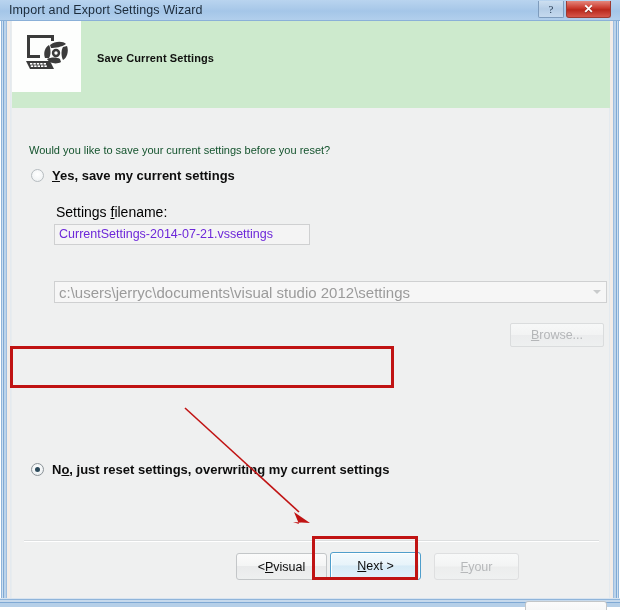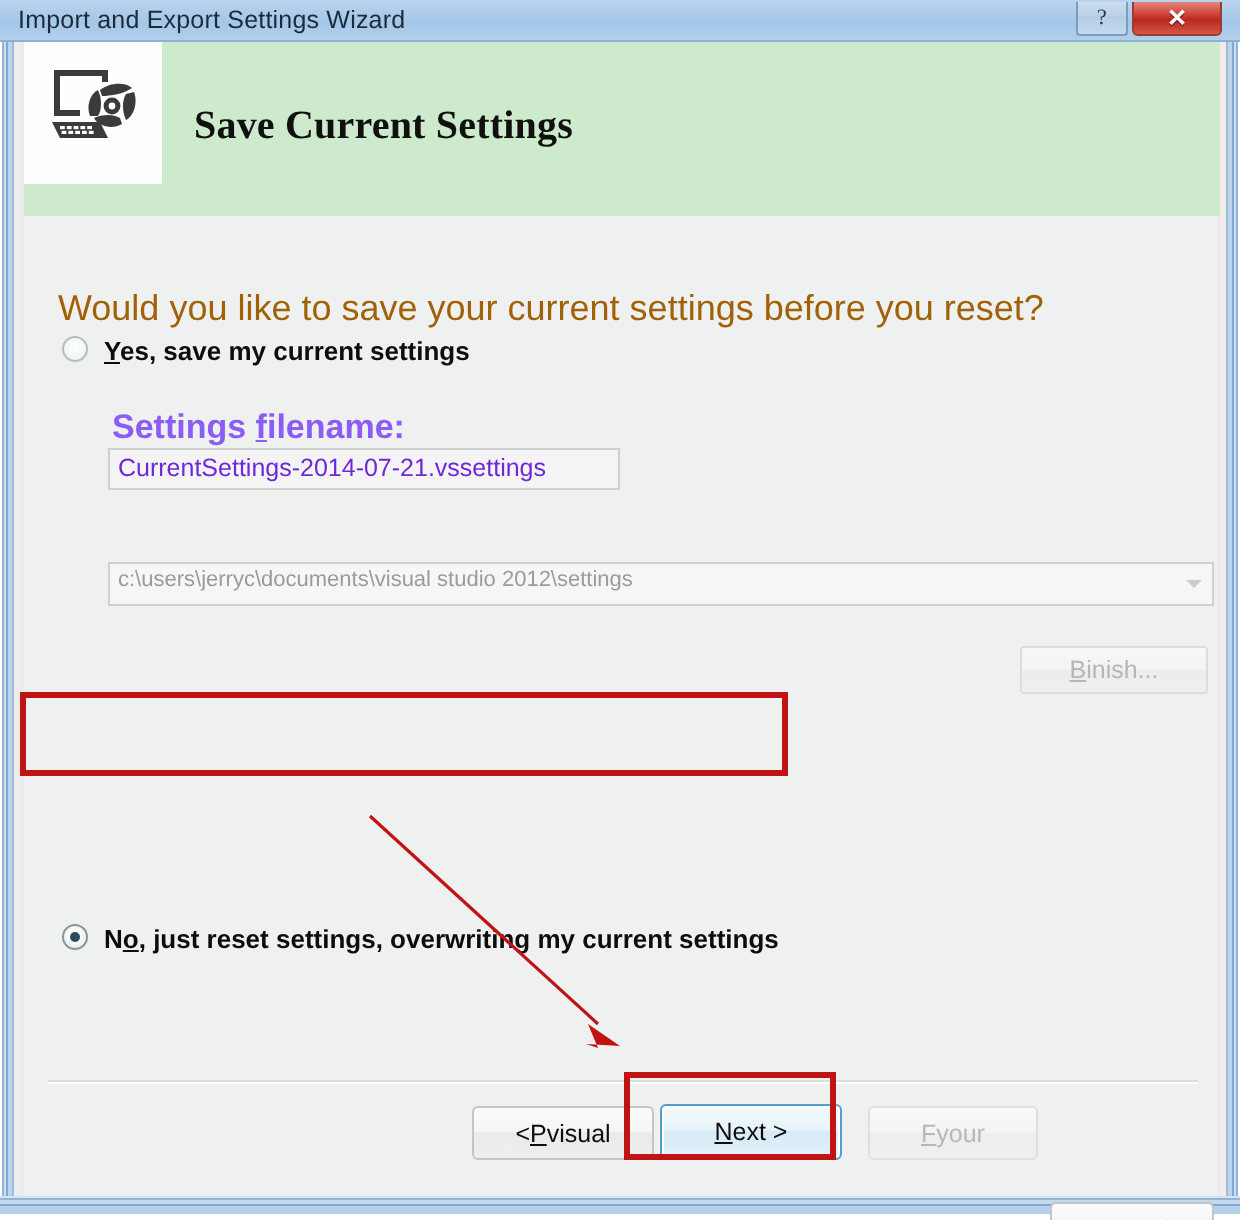--- a/index.html
+++ b/index.html
@@ -124,49 +124,48 @@
   }
   #header-icon {
     position: absolute;
     left: 12px; top: 10px;
     width: 46px; height: 46px;
   }
   #header-title {
     position: absolute;
     left: 85px;
     top: 31px;
-    font-size: 20px;
+    font-size: 11px;
     font-weight: bold;
     color: #10110f;
     letter-spacing: .1px;
-    font-family: Liberation Serif, serif;
   }
 
   
   #body-area {
     position: absolute;
     left: 0; top: 87px;
     width: 598px;
     height: 432px;
   }
 
   .prompt {
     position: absolute;
     left: 17px;
     top: 36px;
-    font-size: 18px;
-    color: #a16207;
+    font-size: 11px;
+    color: #14532d;
     white-space: nowrap;
   }
 
   
   .radio-row {
     position: absolute;
     display: flex;
-    align-items: flex-start;
+    align-items: center;
   }
   .radio-dot {
     width: 13px; height: 13px;
     border-radius: 50%;
     box-sizing: border-box;
     flex: 0 0 auto;
     position: relative;
   }
   .radio-dot.off {
     border: 1px solid #b6bcc0;
@@ -190,24 +189,23 @@
     font-weight: bold;
     color: #0d0d0d;
     white-space: nowrap;
   }
 
   #radio-yes { left: 19px; top: 60px; }
   #radio-no  { left: 19px; top: 354px; }
 
   .field-label {
     position: absolute;
-    font-size: 17px;
-    color: #8b5cf6;
-    white-space: nowrap;
-    font-weight: bold;
+    font-size: 14px;
+    color: #000000;
+    white-space: nowrap;
   }
   #label-filename  { left: 44px; top: 96px; }
   #label-directory { left: 44px; top: 154px; }
 
   
   #input-filename {
     position: absolute;
     left: 42px; top: 116px;
     width: 256px; height: 21px;
     box-sizing: border-box;
@@ -227,21 +225,21 @@
     position: absolute;
     left: 42px; top: 173px;
     width: 553px; height: 22px;
     box-sizing: border-box;
     background: #f6f6f6;
     border: 1px solid #cfd0d1;
   }
   #combo-directory-value {
     position: absolute;
     left: 4px; top: 2px;
-    font-size: 11px;
+    font-size: 15px;
     color: #9b9b9b;
     white-space: nowrap;
   }
   #combo-arrow {
     position: absolute;
     right: 1px; top: 1px;
     width: 17px; height: 18px;
     display: flex;
     align-items: center;
     justify-content: center;
@@ -400,21 +398,21 @@
       <div id="input-filename">CurrentSettings-2014-07-21.vssettings</div>
 
 
       <div id="combo-directory">
         <span id="combo-directory-value">c:\users\jerryc\documents\visual studio 2012\settings</span>
         <span id="combo-arrow"></span>
       </div>
 
       <div id="btn-browse">
           <span class="acc">B</span>
-          <span>inish...</span>
+          <span>rowse...</span>
         </div>
 
       <div class="radio-row" id="radio-no">
         <span class="radio-dot on"></span>
         <span class="radio-label"><span>N</span><span class="acc">o</span><span>, just reset settings, overwriting my current settings</span></span>
       </div>
 
     </div>
 
     <div id="footer-sep"></div>

